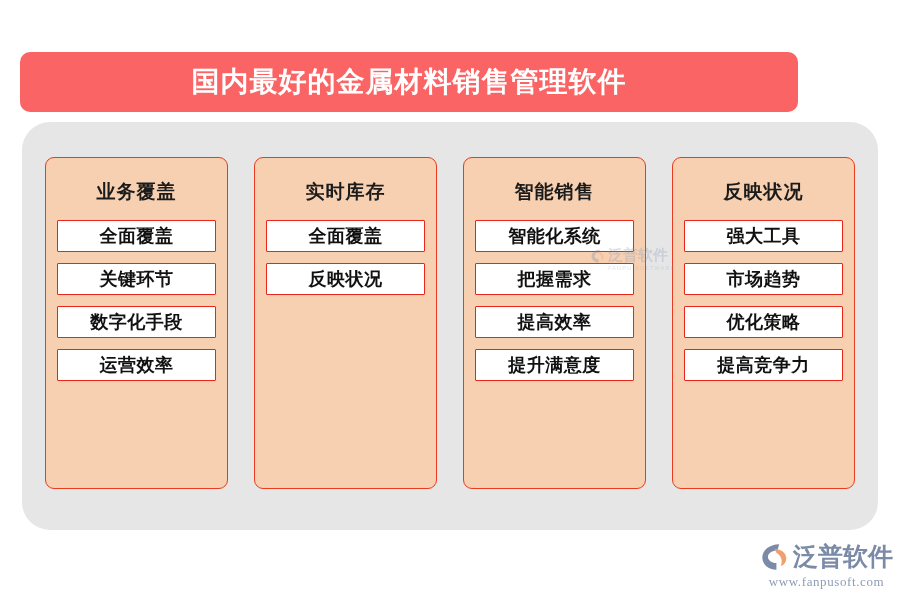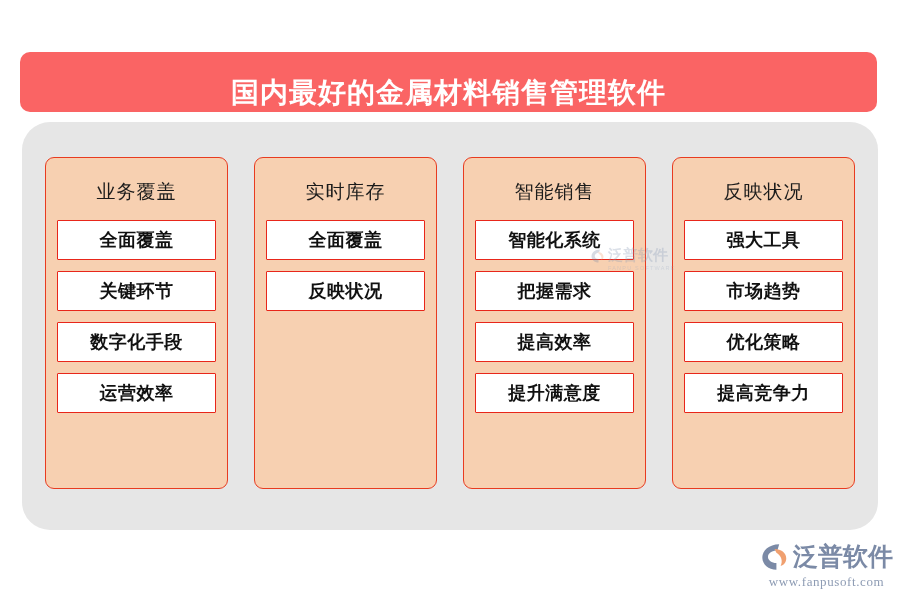--- a/index.html
+++ b/index.html
@@ -13,26 +13,26 @@
     font-family: "Liberation Serif", "DejaVu Serif", serif;
     overflow: hidden;
     position: relative;
   }
 
   
   .banner {
     position: absolute;
     left: 20px;
     top: 52px;
-    width: 857px;
+    width: 778px;
     height: 60px;
     background: #fa6464;
     border-radius: 10px;
     display: flex;
-    align-items: flex-end;
+    align-items: center;
     justify-content: center;
   }
   .banner-title {
     color: #ffffff;
     font-size: 28px;
     font-weight: bold;
     letter-spacing: 1px;
     font-family: "Liberation Serif", "DejaVu Serif", serif;
     white-space: nowrap;
   }
@@ -66,39 +66,39 @@
     background: #f7d0b1;
     border: 1.5px solid #e83b20;
     border-radius: 9px;
     padding: 14px 11px 12px 11px;
     display: flex;
     flex-direction: column;
   }
   .column-header {
     text-align: center;
     font-size: 19px;
-    font-weight: normal;
+    font-weight: bold;
     color: #1b1b1b;
     letter-spacing: 1px;
     height: 48px;
     line-height: 40px;
     font-family: "Liberation Serif", "DejaVu Serif", serif;
     white-space: nowrap;
   }
   .items {
     display: flex;
     flex-direction: column;
     gap: 11px;
     flex: 1;
   }
   .item-box {
     background: #ffffff;
     border: 1.5px solid #e8261a;
     box-sizing: border-box;
-    height: 40px;
+    height: 32px;
     display: flex;
     align-items: center;
     justify-content: center;
     border-radius: 1px;
   }
   .item-label {
     font-size: 18px;
     font-weight: bold;
     color: #111111;
     letter-spacing: 0.5px;

